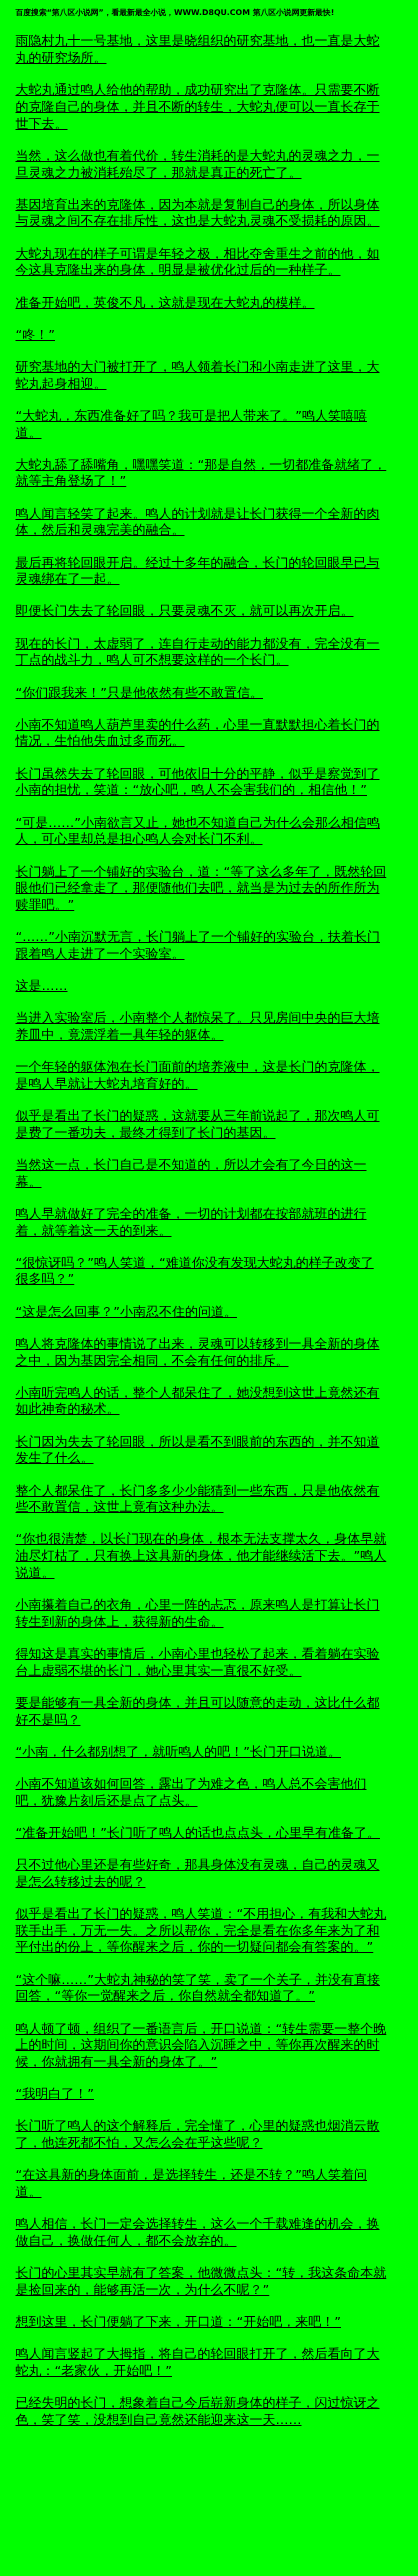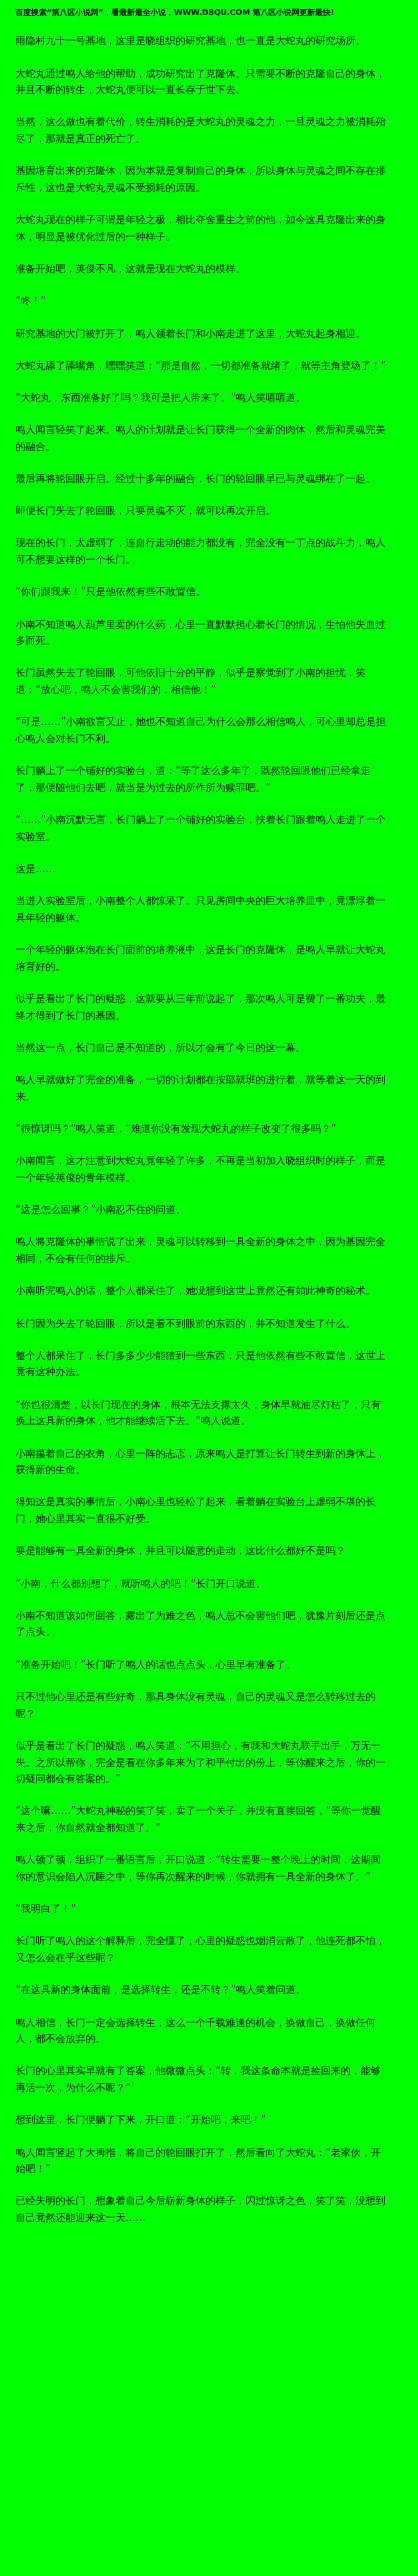--- a/index.html
+++ b/index.html
@@ -19,24 +19,25 @@
     width: 402px;
     padding: 6px 15.5px 24px 15.5px;
   }
   .promo {
     font-size: 7.8px;
     font-weight: bold;
     line-height: 13px;
     margin-bottom: 14.3px;
   }
   .para {
-    font-size: 10px;
+    font-size: 13px;
     line-height: 16.7px;
     margin: 0 0 15.5px 0;
     word-break: break-all;
+    text-decoration: underline;
   }
   .footer {
     margin-top: 21.5px;
     font-size: 7.2px;
     line-height: 14.3px;
   }
   .footer div {
     margin-bottom: 2.4px;
   }
 </style>
@@ -48,40 +49,39 @@
 
   <div id="paragraphs" class="content">
       <p class="para">雨隐村九十一号基地，这里是晓组织的研究基地，也一直是大蛇丸的研究场所。</p>
       <p class="para">大蛇丸通过鸣人给他的帮助，成功研究出了克隆体。只需要不断的克隆自己的身体，并且不断的转生，大蛇丸便可以一直长存于世下去。</p>
       <p class="para">当然，这么做也有着代价，转生消耗的是大蛇丸的灵魂之力，一旦灵魂之力被消耗殆尽了，那就是真正的死亡了。</p>
       <p class="para">基因培育出来的克隆体，因为本就是复制自己的身体，所以身体与灵魂之间不存在排斥性，这也是大蛇丸灵魂不受损耗的原因。</p>
       <p class="para">大蛇丸现在的样子可谓是年轻之极，相比夺舍重生之前的他，如今这具克隆出来的身体，明显是被优化过后的一种样子。</p>
       <p class="para">准备开始吧，英俊不凡，这就是现在大蛇丸的模样。</p>
       <p class="para">“咚！”</p>
       <p class="para">研究基地的大门被打开了，鸣人领着长门和小南走进了这里，大蛇丸起身相迎。</p>
+      <p class="para">“大蛇丸，东西准备好了吗？我可是把人带来了。”鸣人笑嘻嘻道。</p>
       <p class="para">大蛇丸舔了舔嘴角，嘿嘿笑道：“那是自然，一切都准备就绪了，就等主角登场了！”</p>
-      <p class="para">“大蛇丸，东西准备好了吗？我可是把人带来了。”鸣人笑嘻嘻道。</p>
       <p class="para">鸣人闻言轻笑了起来。鸣人的计划就是让长门获得一个全新的肉体，然后和灵魂完美的融合。</p>
       <p class="para">最后再将轮回眼开启。经过十多年的融合，长门的轮回眼早已与灵魂绑在了一起。</p>
       <p class="para">即便长门失去了轮回眼，只要灵魂不灭，就可以再次开启。</p>
       <p class="para">现在的长门，太虚弱了，连自行走动的能力都没有，完全没有一丁点的战斗力，鸣人可不想要这样的一个长门。</p>
       <p class="para">“你们跟我来！”只是他依然有些不敢置信。</p>
       <p class="para">小南不知道鸣人葫芦里卖的什么药，心里一直默默担心着长门的情况，生怕他失血过多而死。</p>
       <p class="para">长门虽然失去了轮回眼，可他依旧十分的平静，似乎是察觉到了小南的担忧，笑道：“放心吧，鸣人不会害我们的，相信他！”</p>
       <p class="para">“可是……”小南欲言又止，她也不知道自己为什么会那么相信鸣人，可心里却总是担心鸣人会对长门不利。</p>
       <p class="para">长门躺上了一个铺好的实验台，道：“等了这么多年了，既然轮回眼他们已经拿走了，那便随他们去吧，就当是为过去的所作所为赎罪吧。”</p>
       <p class="para">“……”小南沉默无言，长门躺上了一个铺好的实验台，扶着长门跟着鸣人走进了一个实验室。</p>
       <p class="para">这是……</p>
       <p class="para">当进入实验室后，小南整个人都惊呆了。只见房间中央的巨大培养皿中，竟漂浮着一具年轻的躯体。</p>
       <p class="para">一个年轻的躯体泡在长门面前的培养液中，这是长门的克隆体，是鸣人早就让大蛇丸培育好的。</p>
       <p class="para">似乎是看出了长门的疑惑，这就要从三年前说起了，那次鸣人可是费了一番功夫，最终才得到了长门的基因。</p>
       <p class="para">当然这一点，长门自己是不知道的，所以才会有了今日的这一幕。</p>
       <p class="para">鸣人早就做好了完全的准备，一切的计划都在按部就班的进行着，就等着这一天的到来。</p>
       <p class="para">“很惊讶吗？”鸣人笑道，“难道你没有发现大蛇丸的样子改变了很多吗？”</p>
-      <p class="para">小南闻言，这才注意到大蛇丸竟年轻了许多，不再是当初加入晓组织时的样子，而是一个年轻英俊的青年模样。</p>
       <p class="para">“这是怎么回事？”小南忍不住的问道。</p>
       <p class="para">鸣人将克隆体的事情说了出来，灵魂可以转移到一具全新的身体之中，因为基因完全相同，不会有任何的排斥。</p>
       <p class="para">小南听完鸣人的话，整个人都呆住了，她没想到这世上竟然还有如此神奇的秘术。</p>
       <p class="para">长门因为失去了轮回眼，所以是看不到眼前的东西的，并不知道发生了什么。</p>
       <p class="para">整个人都呆住了，长门多多少少能猜到一些东西，只是他依然有些不敢置信，这世上竟有这种办法。</p>
       <p class="para">“你也很清楚，以长门现在的身体，根本无法支撑太久，身体早就油尽灯枯了，只有换上这具新的身体，他才能继续活下去。”鸣人说道。</p>
       <p class="para">小南攥着自己的衣角，心里一阵的忐忑，原来鸣人是打算让长门转生到新的身体上，获得新的生命。</p>
       <p class="para">得知这是真实的事情后，小南心里也轻松了起来，看着躺在实验台上虚弱不堪的长门，她心里其实一直很不好受。</p>
       <p class="para">要是能够有一具全新的身体，并且可以随意的走动，这比什么都好不是吗？</p>
       <p class="para">“小南，什么都别想了，就听鸣人的吧！”长门开口说道。</p>

